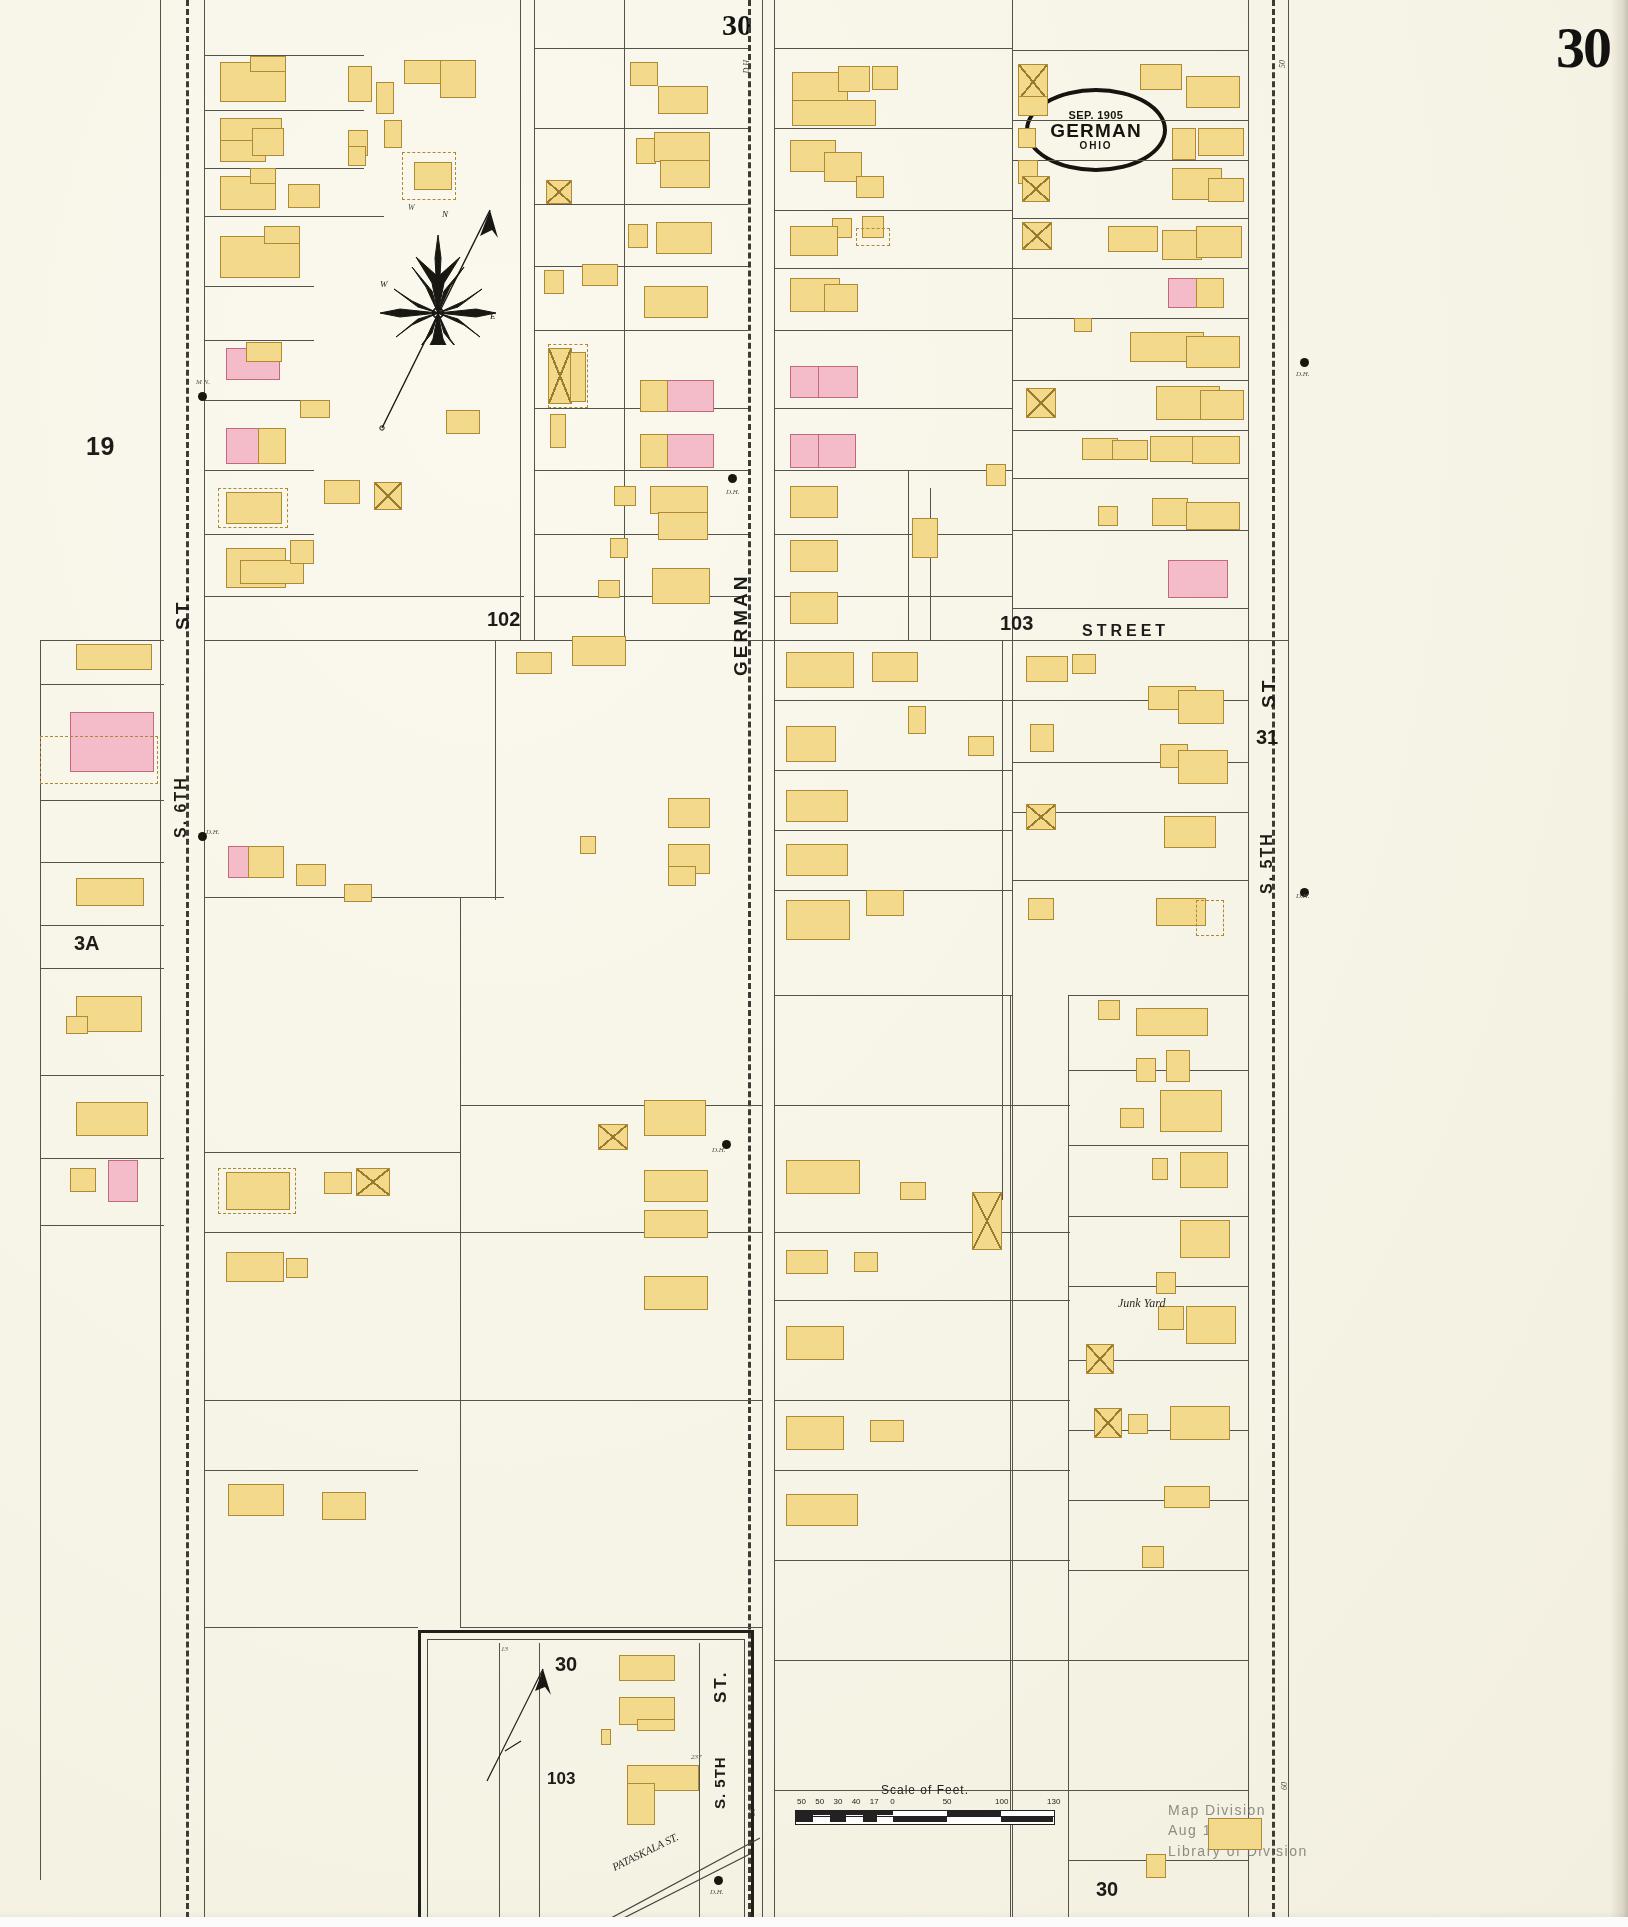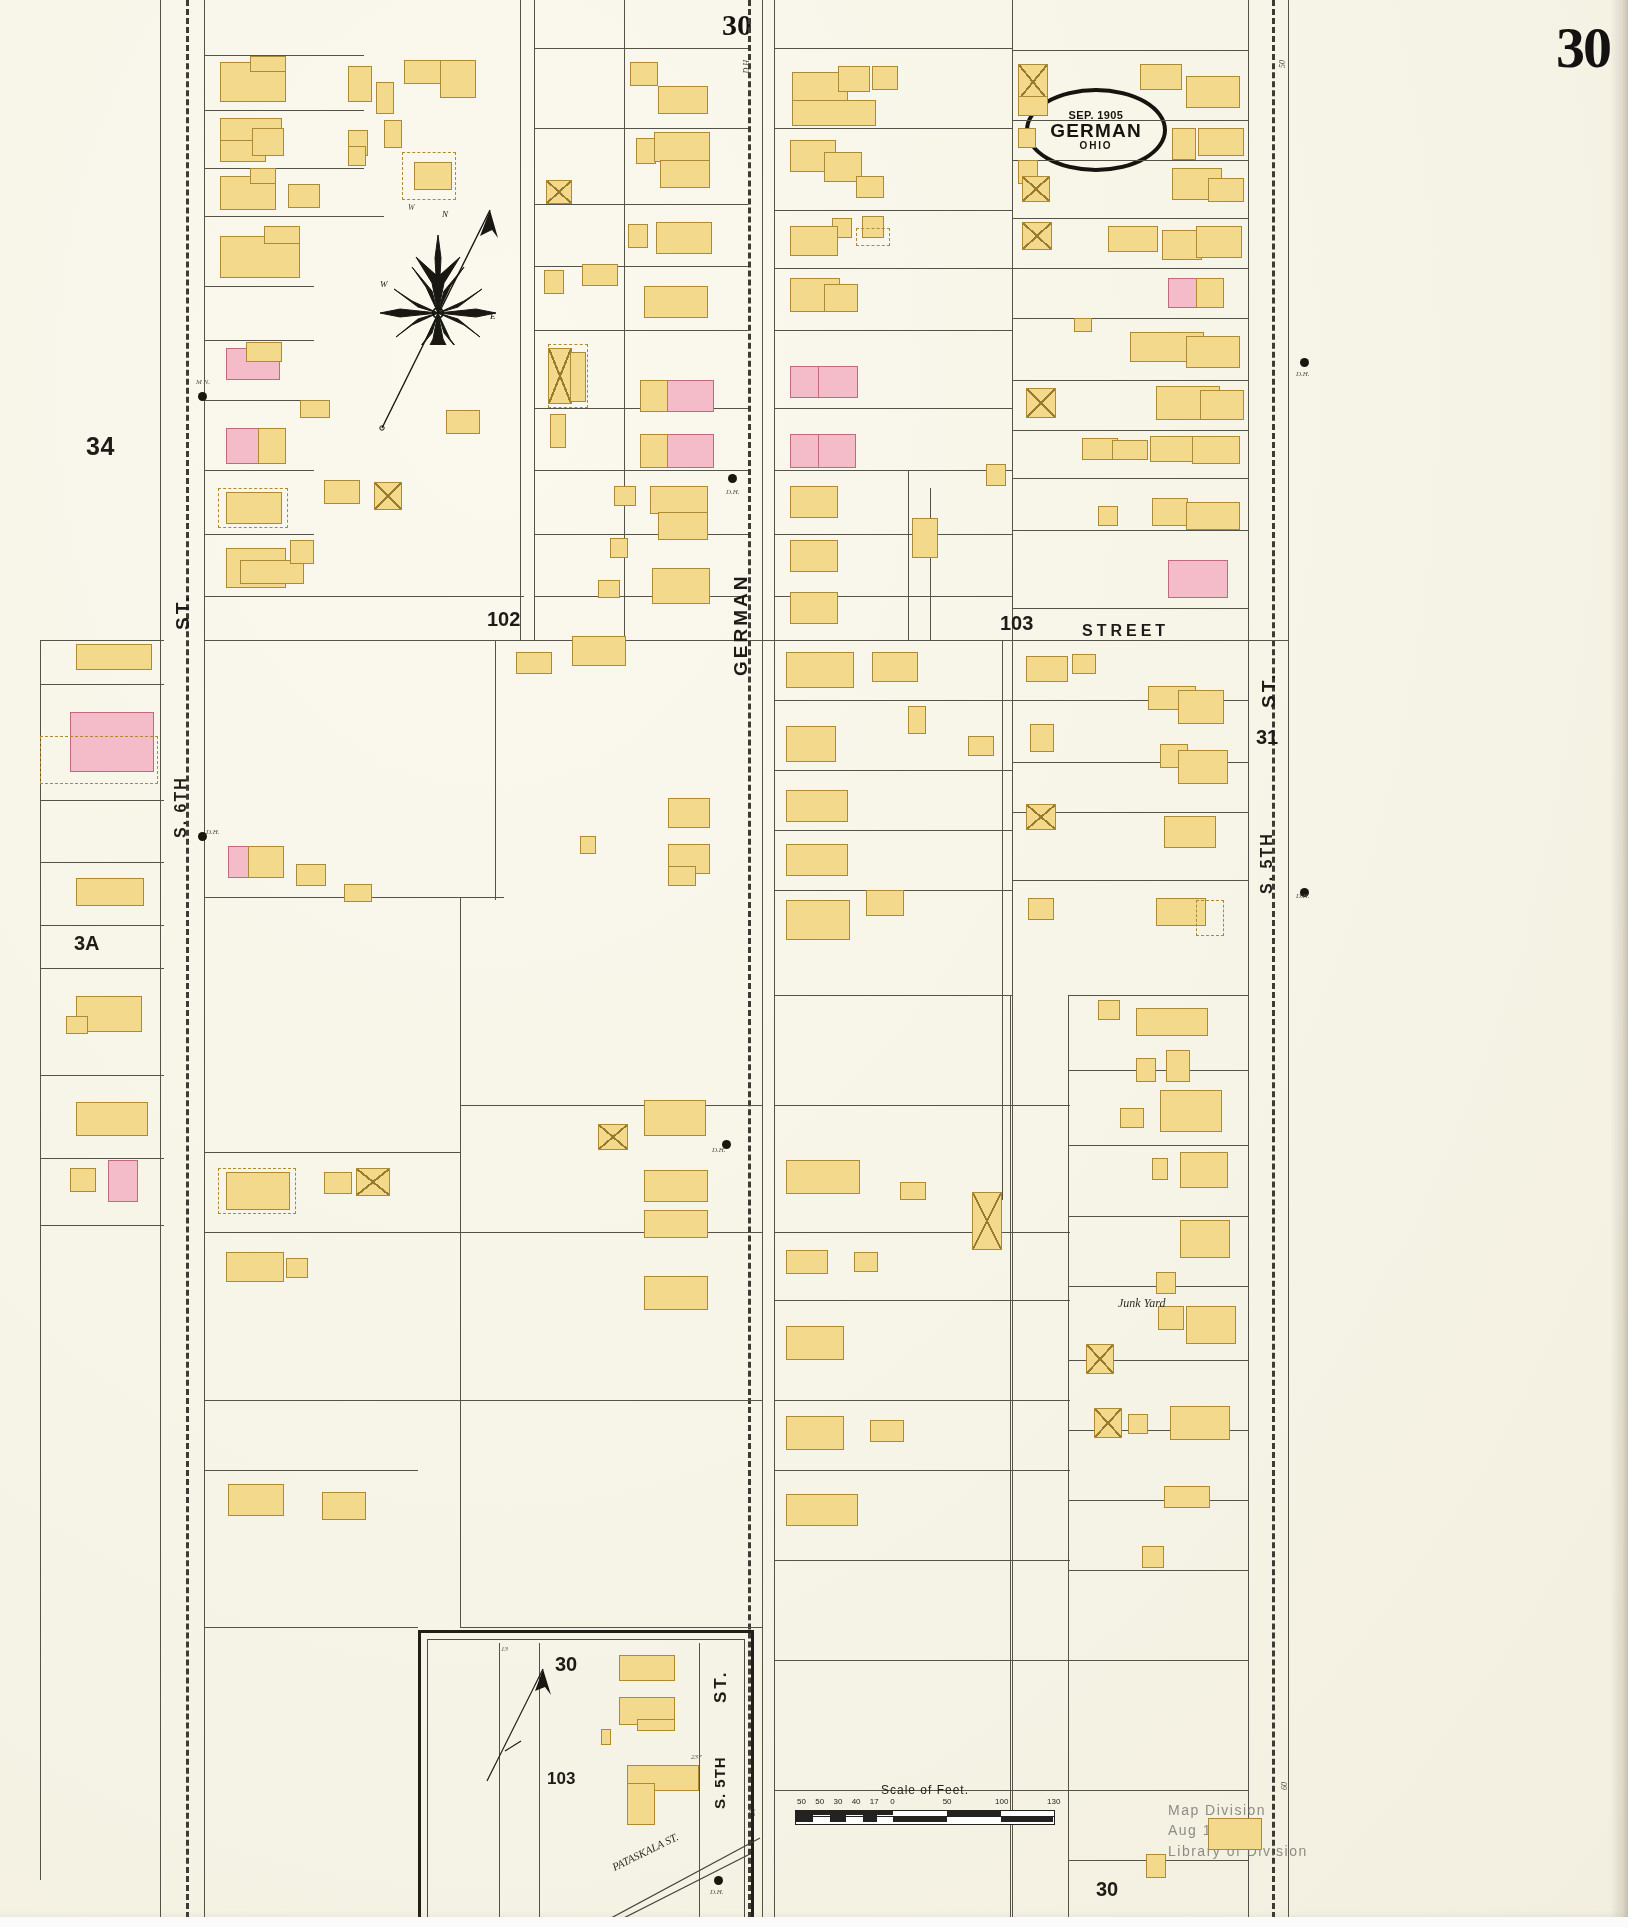--- a/index.html
+++ b/index.html
@@ -441,21 +441,21 @@
     <text x="110" y="124" font-size="9" font-family="Liberation Serif, serif" fill="#181712" font-style="italic">E</text>
   </svg>
 
   <svg style="position:absolute;left:372px;top:196px;width:140px;height:240px;">
     <line x1="10" y1="232" x2="118" y2="14" stroke="#181712" stroke-width="1.4"></line>
     <path d="M118,14 L108,40 L120,34 L126,42 Z" fill="#181712"></path>
     <circle cx="10" cy="232" r="2.2" fill="none" stroke="#181712" stroke-width="1"></circle>
   </svg>
   <div class="lbl tiny" style="left:408px;top:203px;">W</div>
 
-  <div class="lbl bnum" style="left:86px;top:432px;">34</div>
+  <div class="lbl bnum" style="left:86px;top:432px;">19</div>
   <div class="lbl bnum-sm" style="left:487px;top:608px;">102</div>
   <div class="lbl bnum-sm" style="left:1000px;top:612px;">103</div>
   <div class="lbl bnum-sm" style="left:1256px;top:726px;">31</div>
   <div class="lbl bnum-sm" style="left:74px;top:932px;">3A</div>
   <div class="lbl bnum-sm" style="left:1096px;top:1878px;">30</div>
 
   <div class="lbl stname vert180" style="left:172px;top:570px;height:60px;">ST.</div>
   <div class="lbl stname vert180" style="left:172px;top:718px;height:120px;font-size:16px;letter-spacing:2px;">S. 6TH</div>
   <div class="lbl stname vert180" style="left:730px;top:556px;height:120px;">GERMAN</div>
   <div class="lbl stname" style="left:1082px;top:622px;font-size:16px;letter-spacing:4px;">STREET</div>

